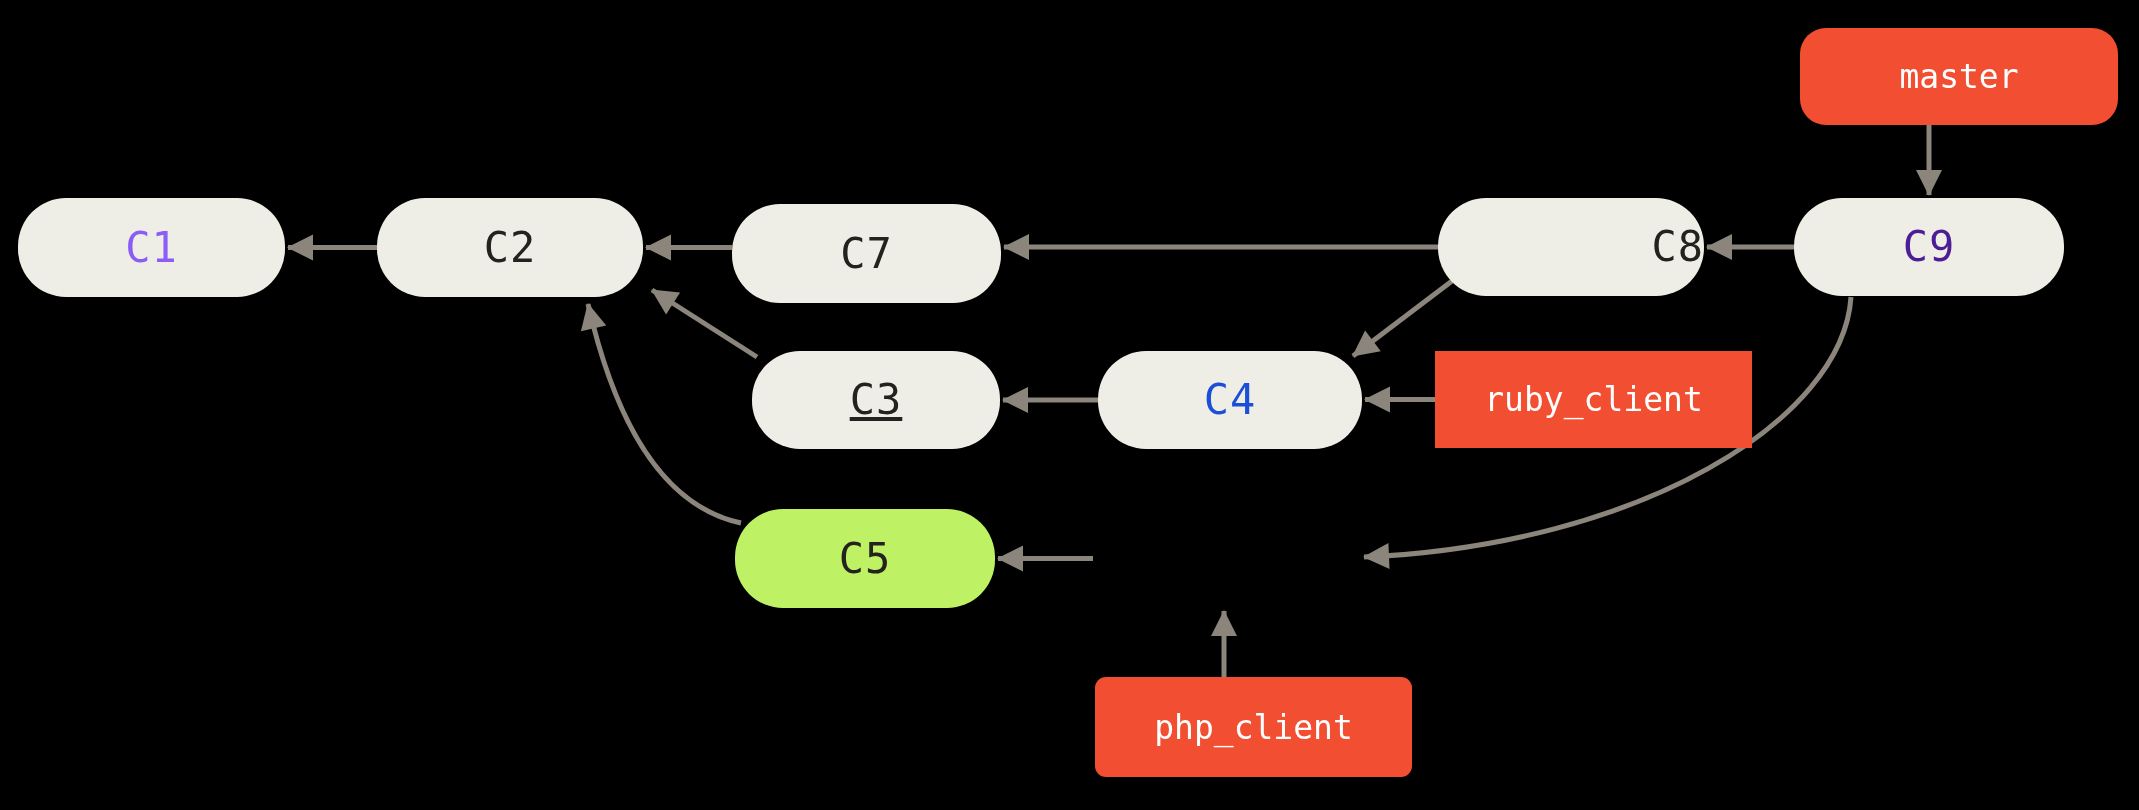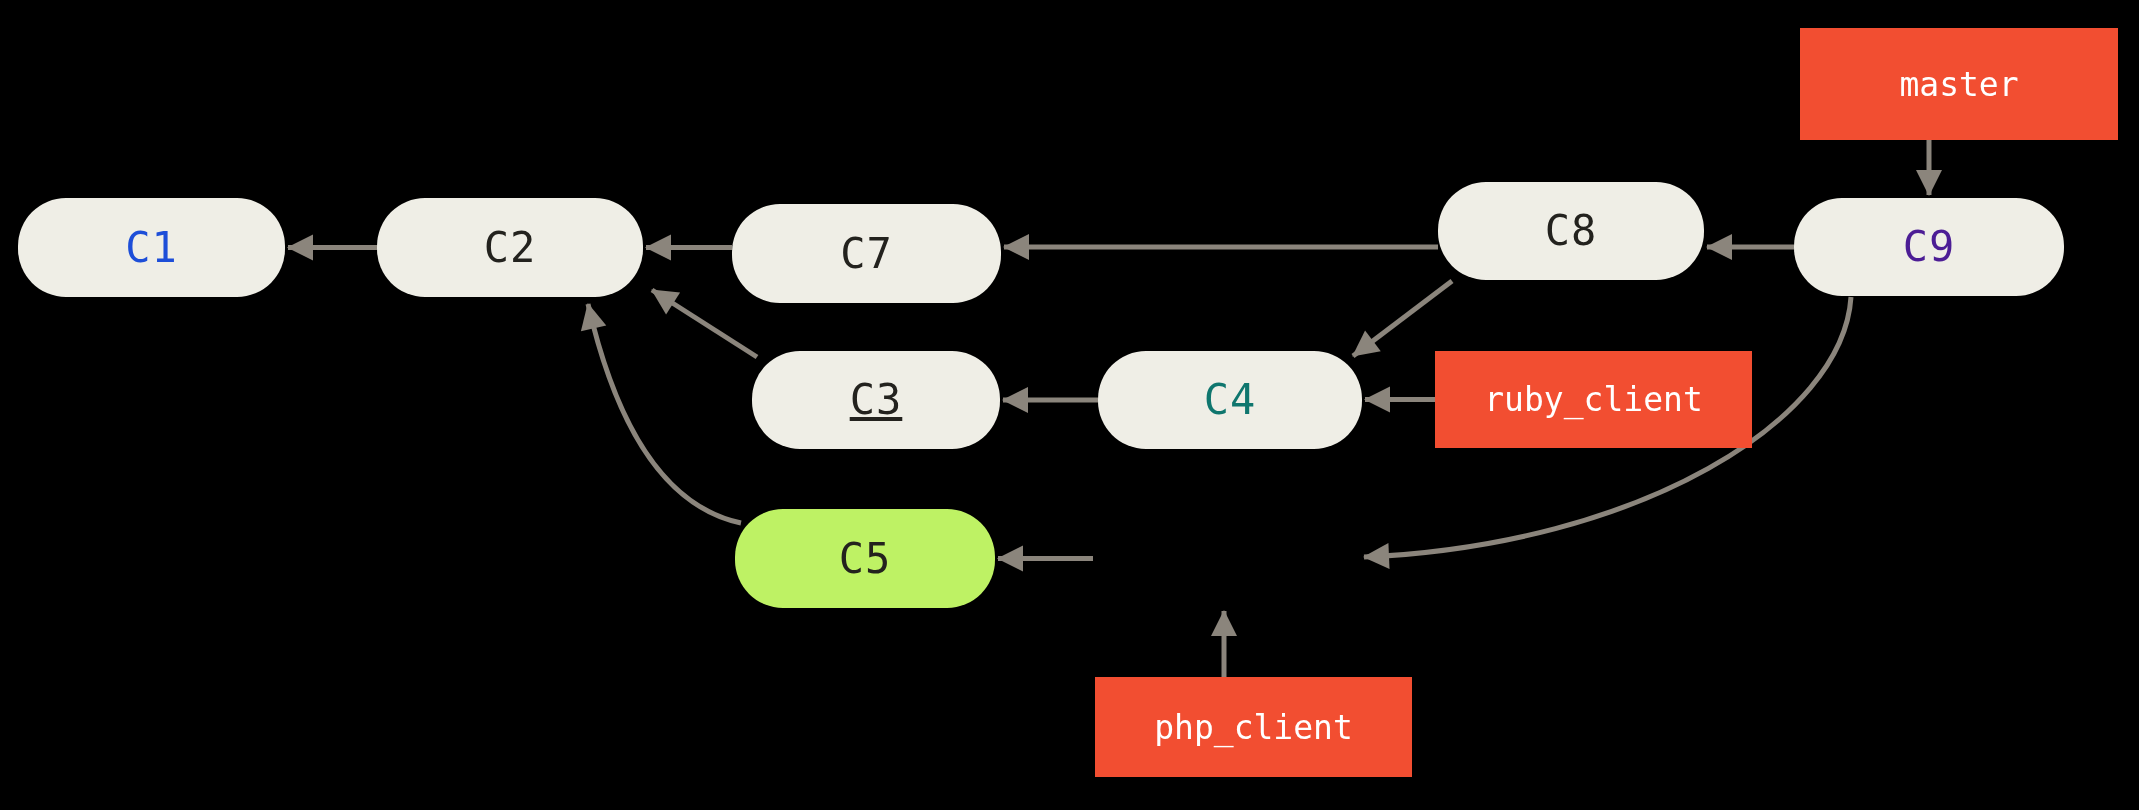--- a/index.html
+++ b/index.html
@@ -55,46 +55,46 @@
       <path d="M 1098 400 L 1003 400" fill="none" stroke="#8B857C" stroke-width="5" marker-end="url(#arrowhead)"></path>
       <path d="M 1093 558.5 L 998 558.5" fill="none" stroke="#8B857C" stroke-width="5" marker-end="url(#arrowhead)"></path>
       <path d="M 1435 399.5 L 1365 399.5" fill="none" stroke="#8B857C" stroke-width="5" marker-end="url(#arrowhead)"></path>
       <path d="M 1929 125 L 1929 195" fill="none" stroke="#8B857C" stroke-width="5" marker-end="url(#arrowhead)"></path>
       <path d="M 1224 677 L 1224 611" fill="none" stroke="#8B857C" stroke-width="5" marker-end="url(#arrowhead)"></path>
       <path d="M 1452 281 L 1353 356" fill="none" stroke="#8B857C" stroke-width="5" marker-end="url(#arrowhead)"></path>
       <path d="M 757 357 L 652 290" fill="none" stroke="#8B857C" stroke-width="5" marker-end="url(#arrowhead)"></path>
       <path d="M 741 523 Q 633 500 588 304" fill="none" stroke="#8B857C" stroke-width="5" marker-end="url(#arrowhead)"></path>
       <path d="M 1851 297 C 1843 420 1640 545 1364 557" fill="none" stroke="#8B857C" stroke-width="5" marker-end="url(#arrowhead)"></path>
     </svg>
-    <div class="node commit" style="left: 18px; top: 198px; width: 267px; height: 99px; background: rgb(239, 238, 230); color: #1d4ed8;">
+    <div class="node commit" style="left: 18px; top: 198px; width: 267px; height: 99px; background: rgb(239, 238, 230); color: #8b5cf6;">
       <span>C1</span>
     </div>
     <div class="node commit" style="left: 377px; top: 198px; width: 266px; height: 99px; background: rgb(239, 238, 230); color: rgb(35, 34, 30);">
       <span>C2</span>
     </div>
     <div class="node commit" style="left: 732px; top: 204px; width: 269px; height: 99px; background: rgb(239, 238, 230); color: rgb(35, 34, 30); align-items: center;">
       <span>C7</span>
     </div>
-    <div class="node commit" style="left: 1438px; top: 182px; width: 266px; height: 98px; background: rgb(239, 238, 230); color: rgb(35, 34, 30);">
+    <div class="node commit" style="left: 1438px; top: 198px; width: 266px; height: 98px; background: rgb(239, 238, 230); color: rgb(35, 34, 30); justify-content: flex-end;">
       <span>C8</span>
     </div>
     <div class="node commit" style="left: 1794px; top: 198px; width: 270px; height: 98px; background: rgb(239, 238, 230); color: #4c1d95;">
       <span>C9</span>
     </div>
     <div class="node commit" style="left: 752px; top: 351px; width: 248px; height: 98px; background: rgb(239, 238, 230); color: rgb(35, 34, 30); text-decoration: underline;">
       <span>C3</span>
     </div>
-    <div class="node commit" style="left: 1098px; top: 351px; width: 264px; height: 98px; background: rgb(239, 238, 230); color: #0f766e;">
+    <div class="node commit" style="left: 1098px; top: 351px; width: 264px; height: 98px; background: rgb(239, 238, 230); color: #1d4ed8;">
       <span>C4</span>
     </div>
     <div class="node commit" style="left: 735px; top: 509px; width: 260px; height: 99px; background: #bef264; color: rgb(35, 34, 30);">
       <span>C5</span>
     </div>
-    <div class="node branch" style="left: 1800px; top: 28px; width: 318px; height: 112px; background: rgb(242, 78, 49); color: rgb(255, 255, 255);">
+    <div class="node branch" style="left: 1800px; top: 28px; width: 318px; height: 97px; background: rgb(242, 78, 49); color: rgb(255, 255, 255); border-radius: 26px;">
       <span>master</span>
     </div>
     <div class="node branch" style="left: 1435px; top: 351px; width: 317px; height: 97px; background: rgb(242, 78, 49); color: rgb(255, 255, 255);">
       <span>ruby_client</span>
     </div>
-    <div class="node branch" style="left: 1095px; top: 677px; width: 317px; height: 100px; background: rgb(242, 78, 49); color: rgb(255, 255, 255);">
+    <div class="node branch" style="left: 1095px; top: 677px; width: 317px; height: 100px; background: rgb(242, 78, 49); color: rgb(255, 255, 255); border-radius: 11px;">
       <span>php_client</span>
     </div>
   </div>
 
 </body></html>

